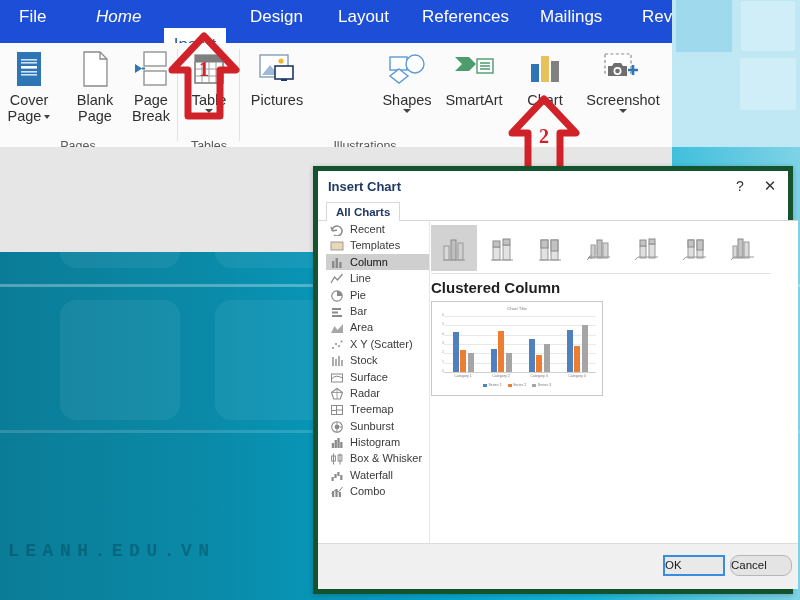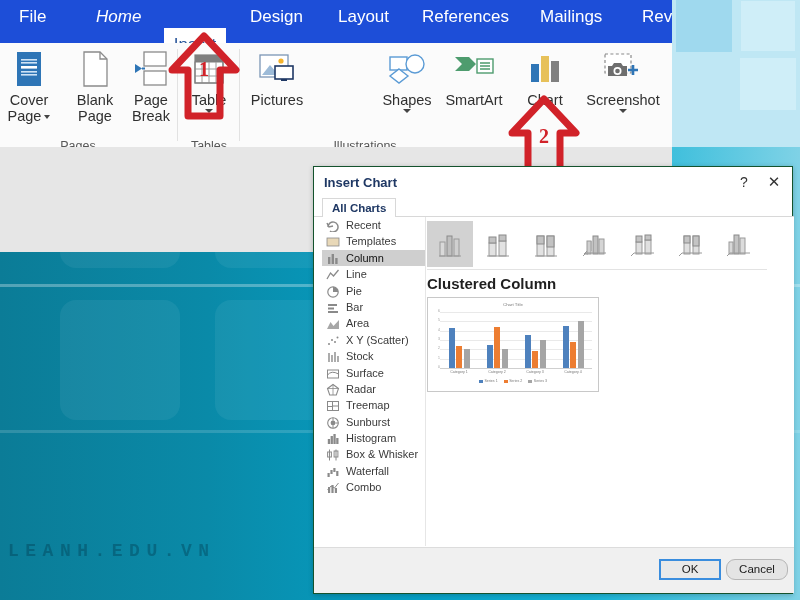--- a/index.html
+++ b/index.html
@@ -89,21 +89,21 @@
     position: absolute; pointer-events: none;
   }
   .arrow .num {
     position: absolute; left: 0; width: 100%; text-align: center;
     color: #d12229; font-weight: 700; font-family: "Liberation Serif", serif;
   }
 
   
   .dialog {
     position: absolute; left: 313px; top: 166px; width: 480px; height: 428px;
-    background: #ffffff; border: 1px solid #14532d;
+    background: #ffffff; border: 5px solid #14532d;
     box-shadow: 0 1px 5px rgba(0,0,0,.22);
   }
   .dlg-title {
     position: relative; height: 31px; background: #ffffff;
   }
   .dlg-title .t {
     position: absolute; left: 10px; top: 8px;
     font-size: 13px; color: #1f3864; font-weight: 600;
   }
   .dlg-help, .dlg-close {
@@ -203,21 +203,21 @@
   .pv-leg { display: flex; align-items: center; gap: 1.5px; }
   .pv-swatch { width: 4px; height: 3px; }
 
   .dlg-footer {
     position: absolute; left: 0; bottom: 0; width: 480px; height: 46px;
     background: #f0f0f0; border-top: 1px solid #dcdcdc;
   }
   .dbtn {
     position: absolute; top: 11px; width: 62px; height: 21px;
     font-size: 11.5px; color: #1a1a1a; background: #e4e4e4;
-    border: 1px solid #b6b6b6; line-height: 19px; text-align: center;
+    border: 1px solid #b6b6b6; line-height: 19px; 
   }
   .dbtn.primary { border: 2px solid #3a8dde; background: #e9e9e9; line-height: 17px; }
 </style>
 </head>
 <body>
 
 <div id="root">
 
   <div class="desktop">
     <div class="desktop-tiles">

